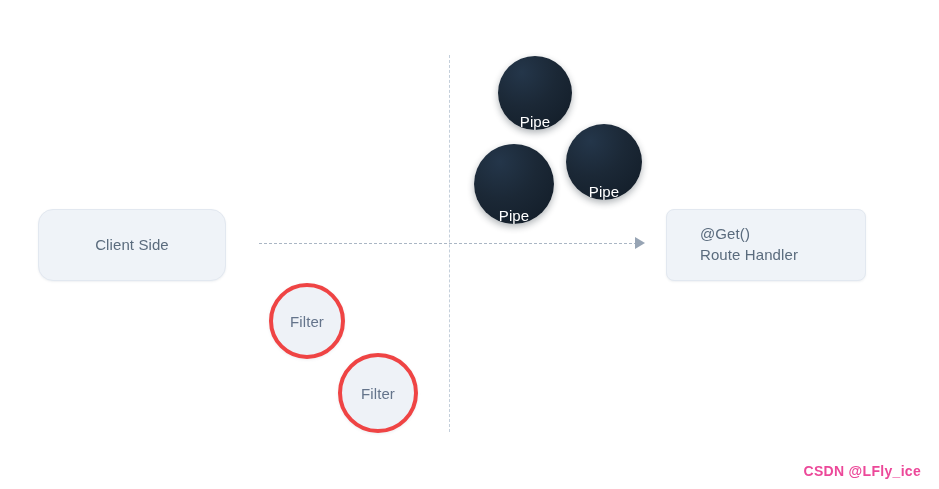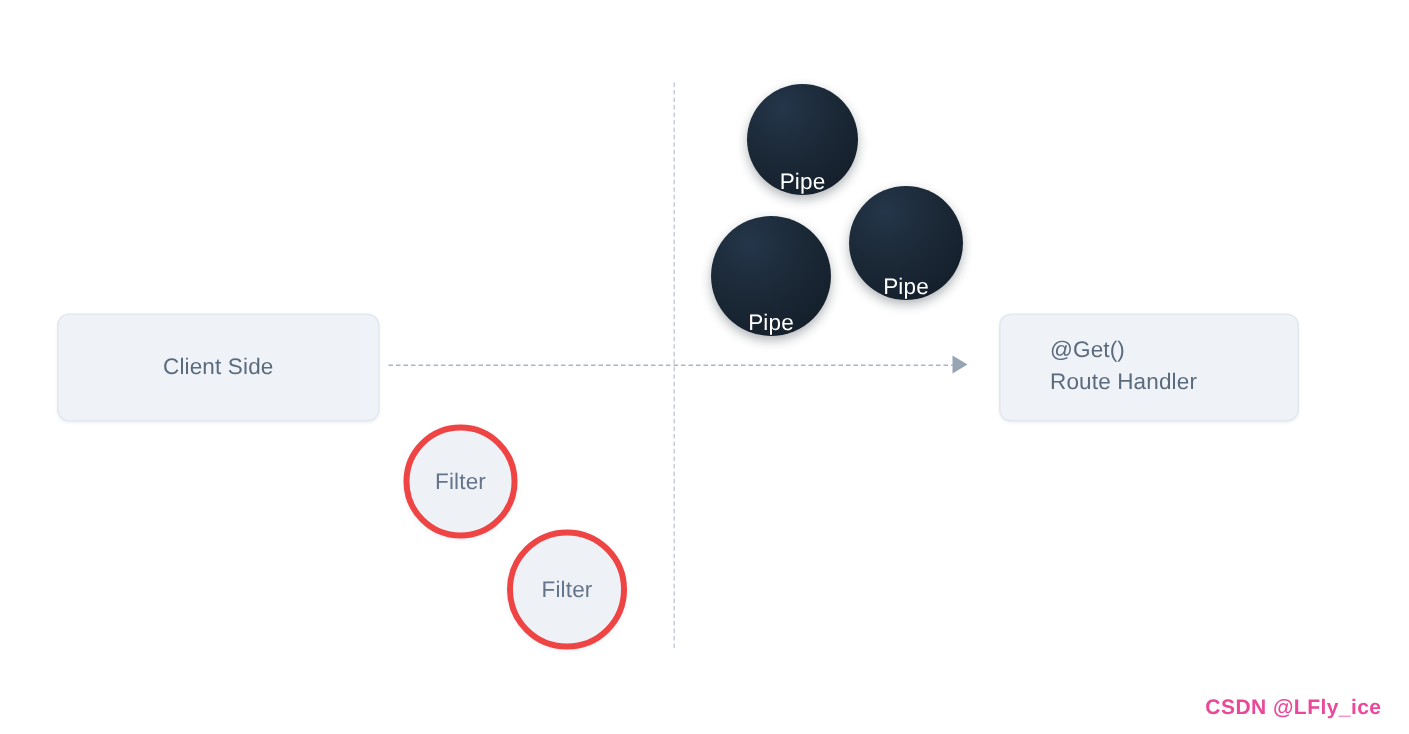--- a/index.html
+++ b/index.html
@@ -42,22 +42,23 @@
     padding-left: 33px;
   }
   .box-text {
     line-height: 1.38;
     white-space: pre-line;
   }
 
   #client-side-box {
     left: 38px;
     top: 209px;
-    width: 215px;
+    width: 188px;
     height: 72px;
+    border-radius: 15px;
   }
   #route-handler-box {
     left: 666px;
     top: 209px;
     width: 200px;
     height: 72px;
   }
 
   
   .circle {

